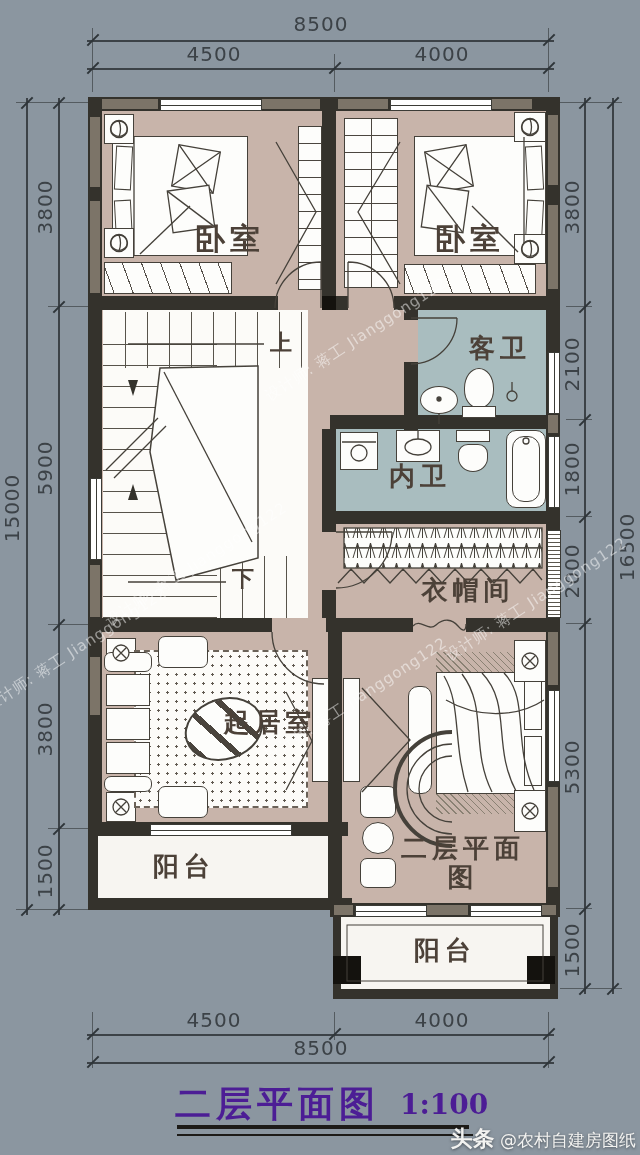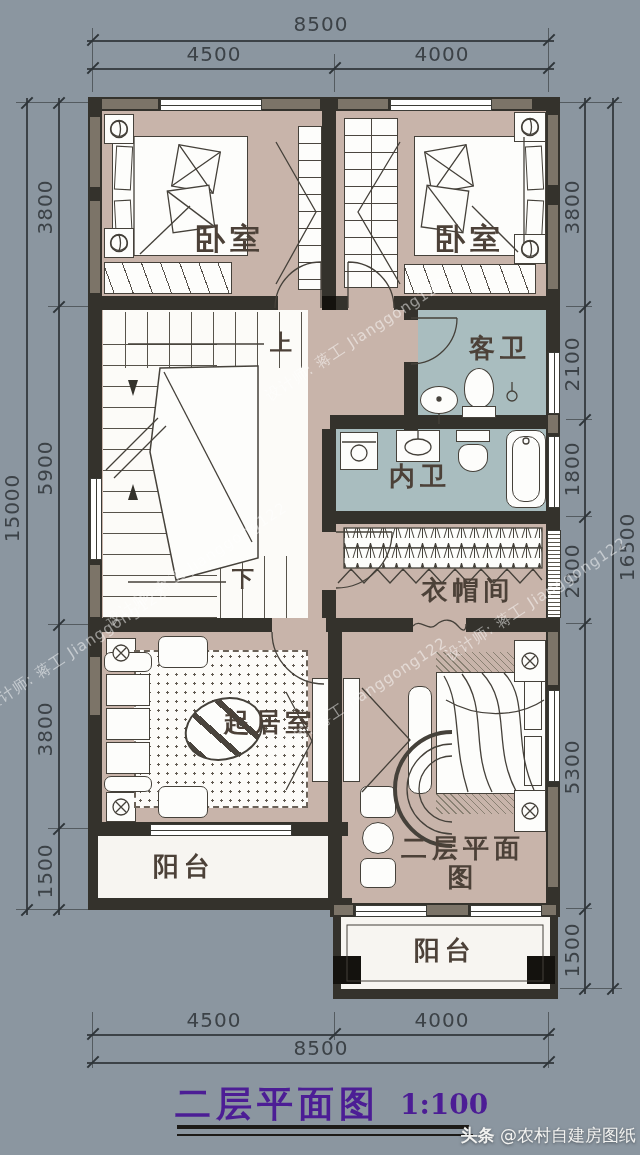--- a/index.html
+++ b/index.html
@@ -376,15 +376,15 @@
 <div class="a title" style="left:400px;top:1088px;width:90px;font-size:28px">1:100</div>
 <div class="a" style="left:177px;top:1125px;width:292px;height:4px;background:#1d1b18"></div>
 <div class="a" style="left:177px;top:1134px;width:296px;height:1.5px;background:#1d1b18"></div>
 
 <div class="wm" style="left:90px;top:555px">设计师: 蒋工 Jianggong122</div>
 <div class="wm" style="left:250px;top:330px">设计师: 蒋工 Jianggong122</div>
 <div class="wm" style="left:250px;top:690px">设计师: 蒋工 Jianggong122</div>
 <div class="wm" style="left:430px;top:590px">设计师: 蒋工 Jianggong122</div>
 <div class="wm" style="left:-30px;top:640px">设计师: 蒋工 Jianggong122</div>
 <div class="a footer" style="left:420px;top:1124px;width:216px;text-align:right;font-size:17px">
-  <span style="font-weight:700;font-size:17px">头条</span>
+  <span style="font-weight:700;font-size:22px">头条</span>
   <span>@农村自建房图纸</span>
 </div>
 
 </body></html>

